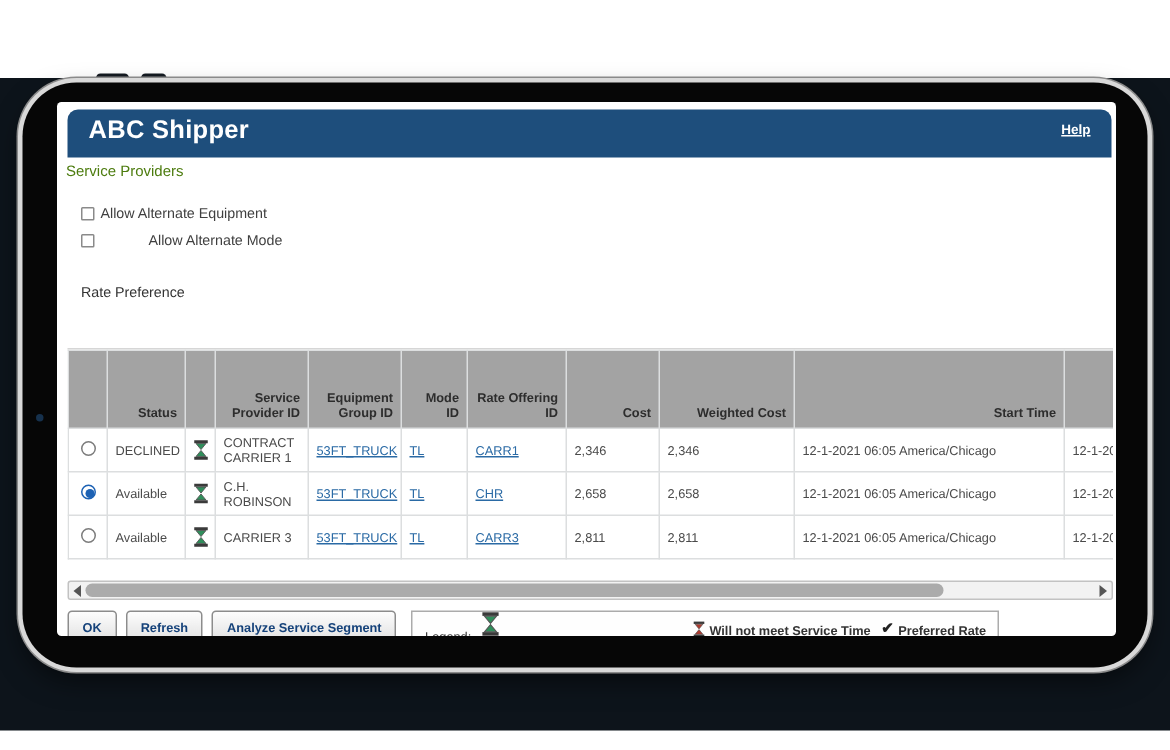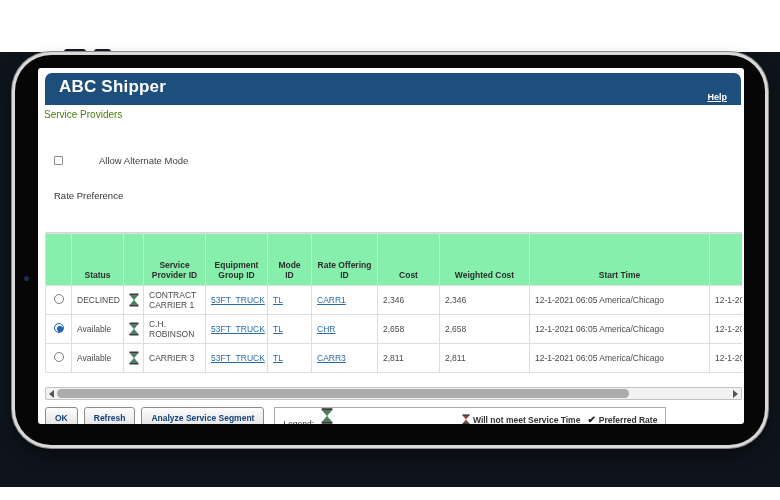--- a/index.html
+++ b/index.html
@@ -10,40 +10,40 @@
   .bump.b1{left:64px;width:22px;}
   .bump.b2{left:94px;width:17px;}
   .device{position:absolute;left:15px;top:55px;width:750px;height:390px;background:#060606;border-radius:36px;
           box-shadow:0 0 0 3px #d9d9d9,0 0 0 4px #8a8a8a,0 8px 18px rgba(0,0,0,.55);}
   .camera{position:absolute;left:9px;top:221px;width:5px;height:5px;border-radius:50%;background:#16314d;}
   .screen{position:absolute;left:23px;top:13px;width:706px;height:356px;background:#ffffff;border-radius:3px;overflow:hidden;}
 
   
   .appbar{position:absolute;left:7px;top:5px;width:696px;height:32px;background:#1e4e7c;border-radius:7px 7px 0 0;}
   .app-title{position:absolute;left:14px;top:4px;color:#ffffff;font-size:17px;font-weight:800;letter-spacing:.2px;}
-  .help-link{position:absolute;right:14px;top:19px;color:#ffffff;font-size:9px;font-weight:700;text-decoration:underline;cursor:pointer;margin-left:10px;}
+  .help-link{position:absolute;right:14px;top:8px;color:#ffffff;font-size:9px;font-weight:700;text-decoration:underline;cursor:pointer;margin-left:10px;}
 
   .page-title{position:absolute;left:6px;top:41px;font-size:10px;font-weight:400;color:#4d7c0f;}
 
   .cb-row{position:absolute;left:16px;display:flex;align-items:center;gap:4px;height:13px;}
   .cb-row .box{width:9px;height:9px;border:1px solid #8a8a8a;background:#fff;border-radius:1px;flex:0 0 auto;}
   .cb-row .lbl{font-size:9.5px;color:#3f3f3f;white-space:nowrap;}
   .cb1{top:68px;} .cb2{top:86px;gap:36px;} .cb3{top:104px;}
 
   .rate-label{position:absolute;left:16px;top:122px;font-size:9.5px;color:#333;}
   .select{position:absolute;left:16px;top:134px;width:146px;height:19px;border:1px solid #8a8a8a;border-radius:3px;background:#fff;
           font-size:8.5px;color:#333;display:flex;align-items:center;padding:0 6px;cursor:pointer;}
   .select .val{flex:1;white-space:nowrap;overflow:hidden;}
   .select .chev{font-size:8px;color:#333;transform:scaleX(1.4);}
 
   
   .table-wrap{position:absolute;left:7px;top:164px;width:697px;height:145px;overflow:hidden;border-top:1px solid #d6d6d6;}
   table{border-collapse:collapse;table-layout:fixed;width:804px;font-size:8.5px;}
   th,td{border:1px solid #dcdedf;overflow:hidden;}
-  th{background:#86efac;color:#2d2d2d;font-weight:700;text-align:center;vertical-align:bottom;padding:4px 5px;height:52px;line-height:1.25;}
+  th{background:#a3a3a3;color:#2d2d2d;font-weight:700;text-align:right;vertical-align:bottom;padding:4px 5px;height:52px;line-height:1.25;}
   td{color:#4a4a4a;padding:3px 5px;height:29px;vertical-align:middle;line-height:1.2;background:#fff;}
   td.center{text-align:center;padding:3px 1px;}
   td.nowrap{white-space:nowrap;}
   a.cell-link{color:#2a6aa5;text-decoration:underline;cursor:pointer;}
   .radio{display:inline-block;width:10px;height:10px;border:1px solid #7c7c7c;border-radius:50%;background:#fff;position:relative;cursor:pointer;}
   .radio.checked{border-color:#1d62b4;}
   .radio.checked::after{content:"";position:absolute;left:2px;top:2px;width:6px;height:6px;border-radius:50%;background:#1d62b4;}
   .hour-ic{display:inline-block;vertical-align:middle;}
 
   
@@ -78,20 +78,24 @@
 
     <div class="screen">
 
       <div class="appbar">
         <span class="app-title">ABC Shipper</span>
         <span class="help-link">Help</span>
       </div>
 
       <div class="page-title">Service Providers</div>
 
+      <div class="cb-row cb1">
+        <span class="box"></span>
+        <span class="lbl">Allow Alternate Equipment</span>
+      </div>
       <div class="cb-row cb2">
         <span class="box"></span>
         <span class="lbl">Allow Alternate Mode</span>
       </div>
 
       <div class="rate-label">Rate Preference</div>
 
       <div class="table-wrap">
         <table>
           <colgroup>

